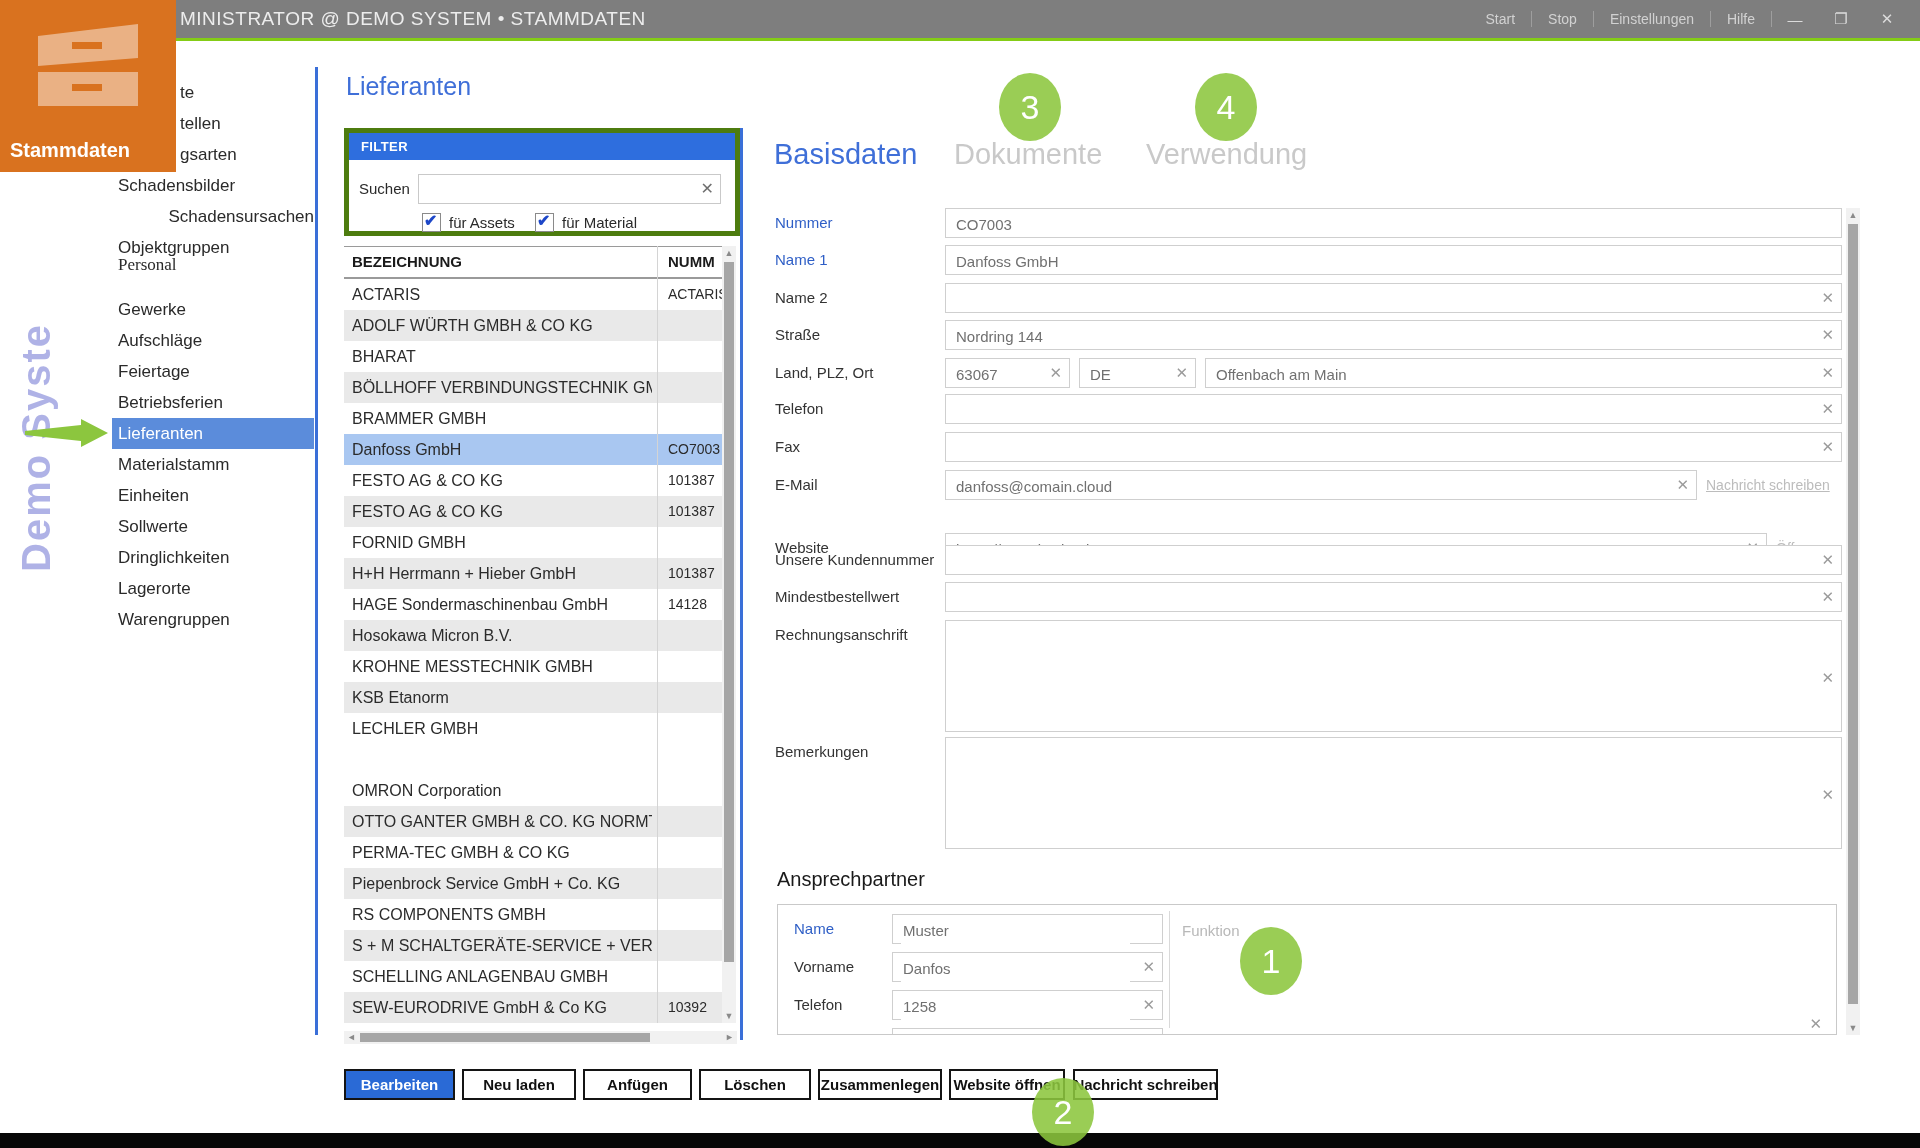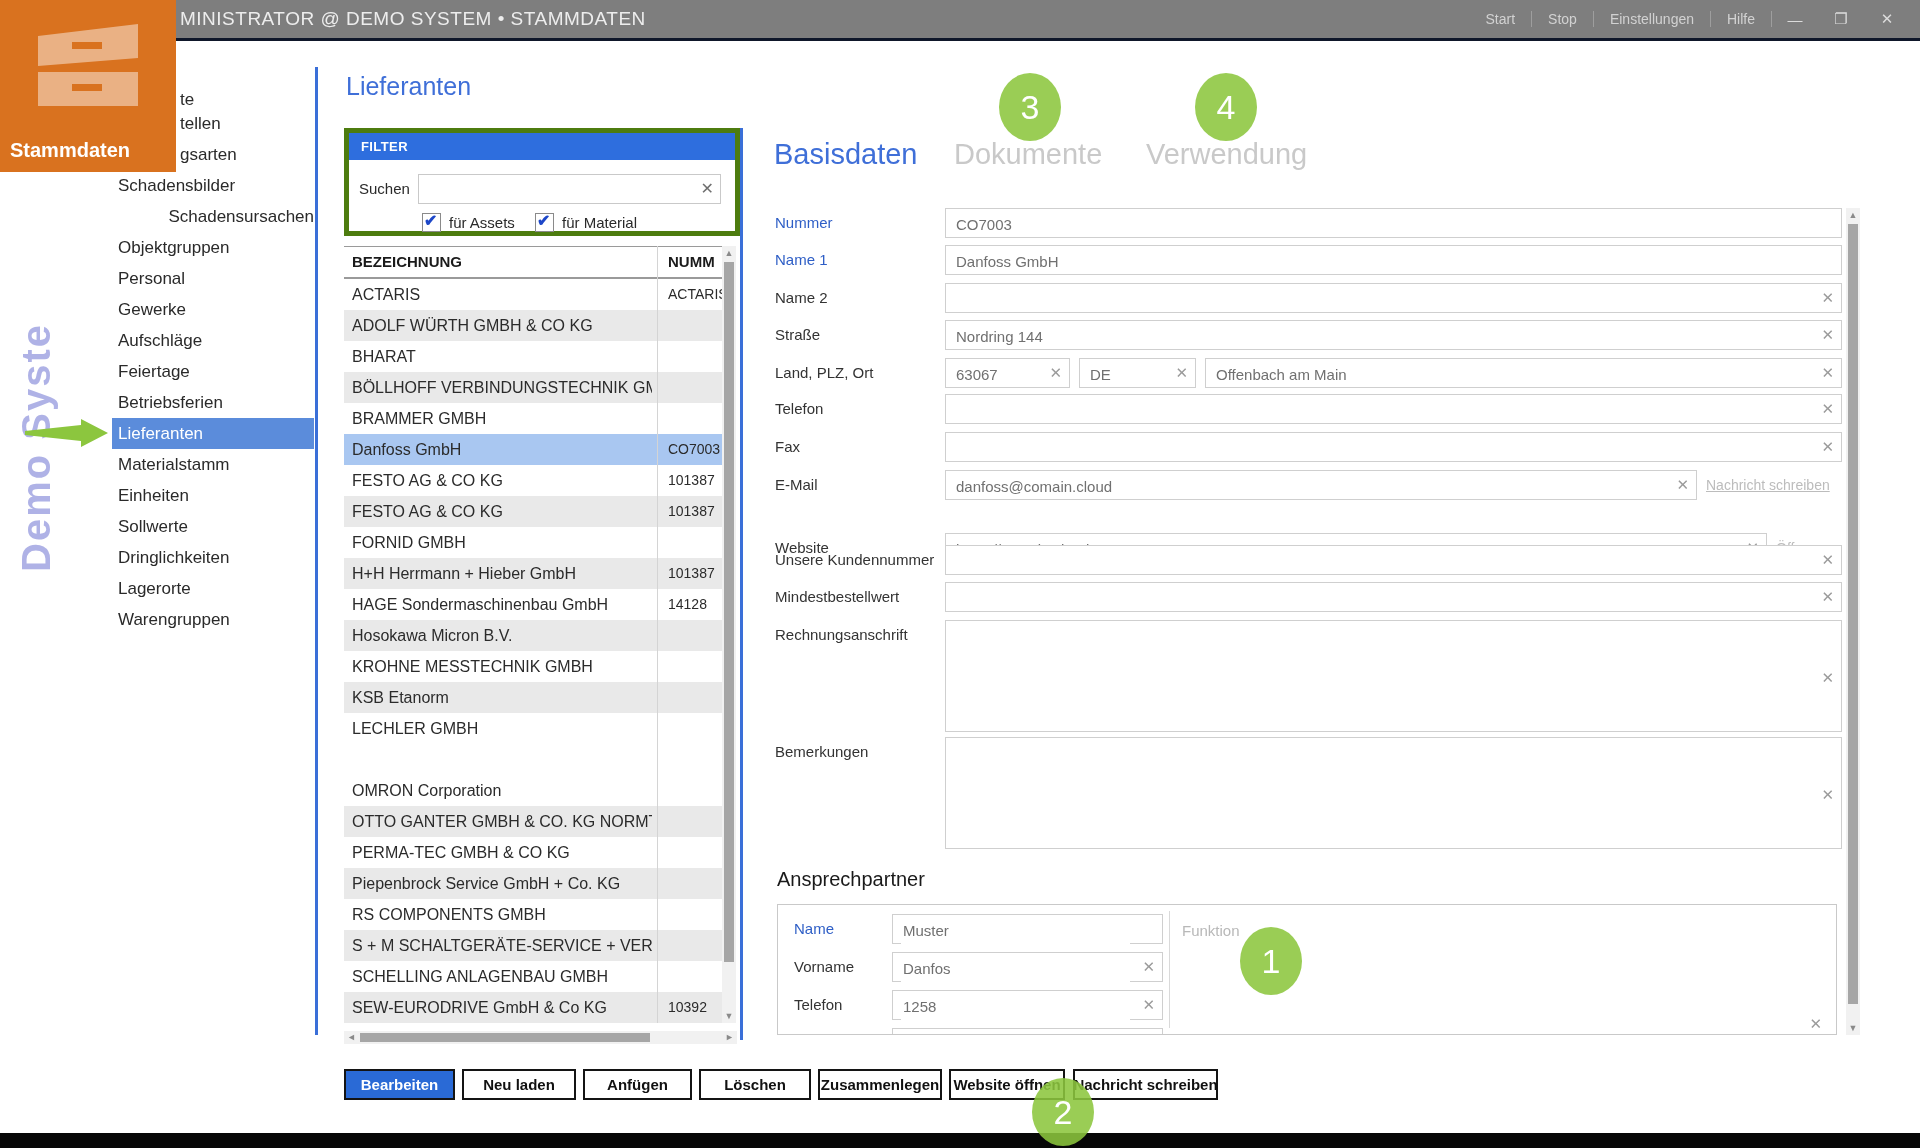--- a/index.html
+++ b/index.html
@@ -1,20 +1,20 @@
 <!DOCTYPE html>
 <html><head>
 <meta charset="utf-8">
 <style>
   html,body{margin:0;padding:0;background:#fff;}
   .screen{position:relative;width:1920px;height:1148px;background:#fff;overflow:hidden;
           font-family:"Liberation Sans",sans-serif;-webkit-font-smoothing:antialiased;}
   
   .titlebar{position:absolute;left:0;top:0;width:1920px;height:38px;background:#7e7e7e;
-            border-bottom:3px solid #0f172a;}
+            border-bottom:3px solid #84cc16;}
   .tb-title{position:absolute;left:180px;top:0;height:38px;line-height:38px;
             color:#ededed;font-size:19px;letter-spacing:.5px;white-space:nowrap;}
   .tb-right{position:absolute;right:10px;top:0;height:38px;display:flex;align-items:center;}
   .tb-menu{display:flex;align-items:center;}
   .tb-menu span{color:#d2d2d2;font-size:14px;padding:0 16px;border-right:1px solid #9e9e9e;cursor:pointer;}
   .tb-win{display:flex;align-items:center;}
   .tb-win span{color:#dcdcdc;font-size:15px;width:46px;text-align:center;cursor:pointer;}
   
   .tile{position:absolute;left:0;top:0;width:176px;height:172px;background:#d9721f;z-index:30;}
   .tile-label{position:absolute;left:10px;bottom:10px;color:#fff;font-size:20px;font-weight:700;}
@@ -147,27 +147,27 @@
       <rect x="44" y="20" width="30" height="7" fill="#d9721f"></rect>
       <rect x="10" y="50" width="100" height="34" fill="rgba(255,255,255,0.45)"></rect>
       <rect x="44" y="62" width="30" height="7" fill="#d9721f"></rect>
     </svg>
     <div class="tile-label">Stammdaten</div>
   </div>
 
   <div class="watermark">Demo Syste</div>
 
   <nav class="sidebar">
-      <div class="sb-item trunc" style="top: 77px; margin-top: 7px;">te</div>
+      <div class="sb-item trunc" style="top: 77px;">te</div>
       <div class="sb-item trunc" style="top: 108px;">tellen</div>
       <div class="sb-item trunc" style="top: 139px;">gsarten</div>
       <div class="sb-item" style="top: 170px;">Schadensbilder</div>
       <div class="sb-item" style="top: 201px; text-align: right;">Schadensursachen</div>
       <div class="sb-item" style="top: 232px;">Objektgruppen</div>
-      <div class="sb-item" style="top: 263px;">Personal</div>
+      <div class="sb-item" style="top: 249px; font-family: Liberation Serif, serif;">Personal</div>
       <div class="sb-item" style="top: 294px;">Gewerke</div>
       <div class="sb-item" style="top: 325px;">Aufschläge</div>
       <div class="sb-item" style="top: 356px;">Feiertage</div>
       <div class="sb-item" style="top: 387px;">Betriebsferien</div>
       <div class="sb-item sel" style="top: 418px;">Lieferanten</div>
       <div class="sb-item" style="top: 449px;">Materialstamm</div>
       <div class="sb-item" style="top: 480px;">Einheiten</div>
       <div class="sb-item" style="top: 511px;">Sollwerte</div>
       <div class="sb-item" style="top: 542px;">Dringlichkeiten</div>
       <div class="sb-item" style="top: 573px;">Lagerorte</div>

